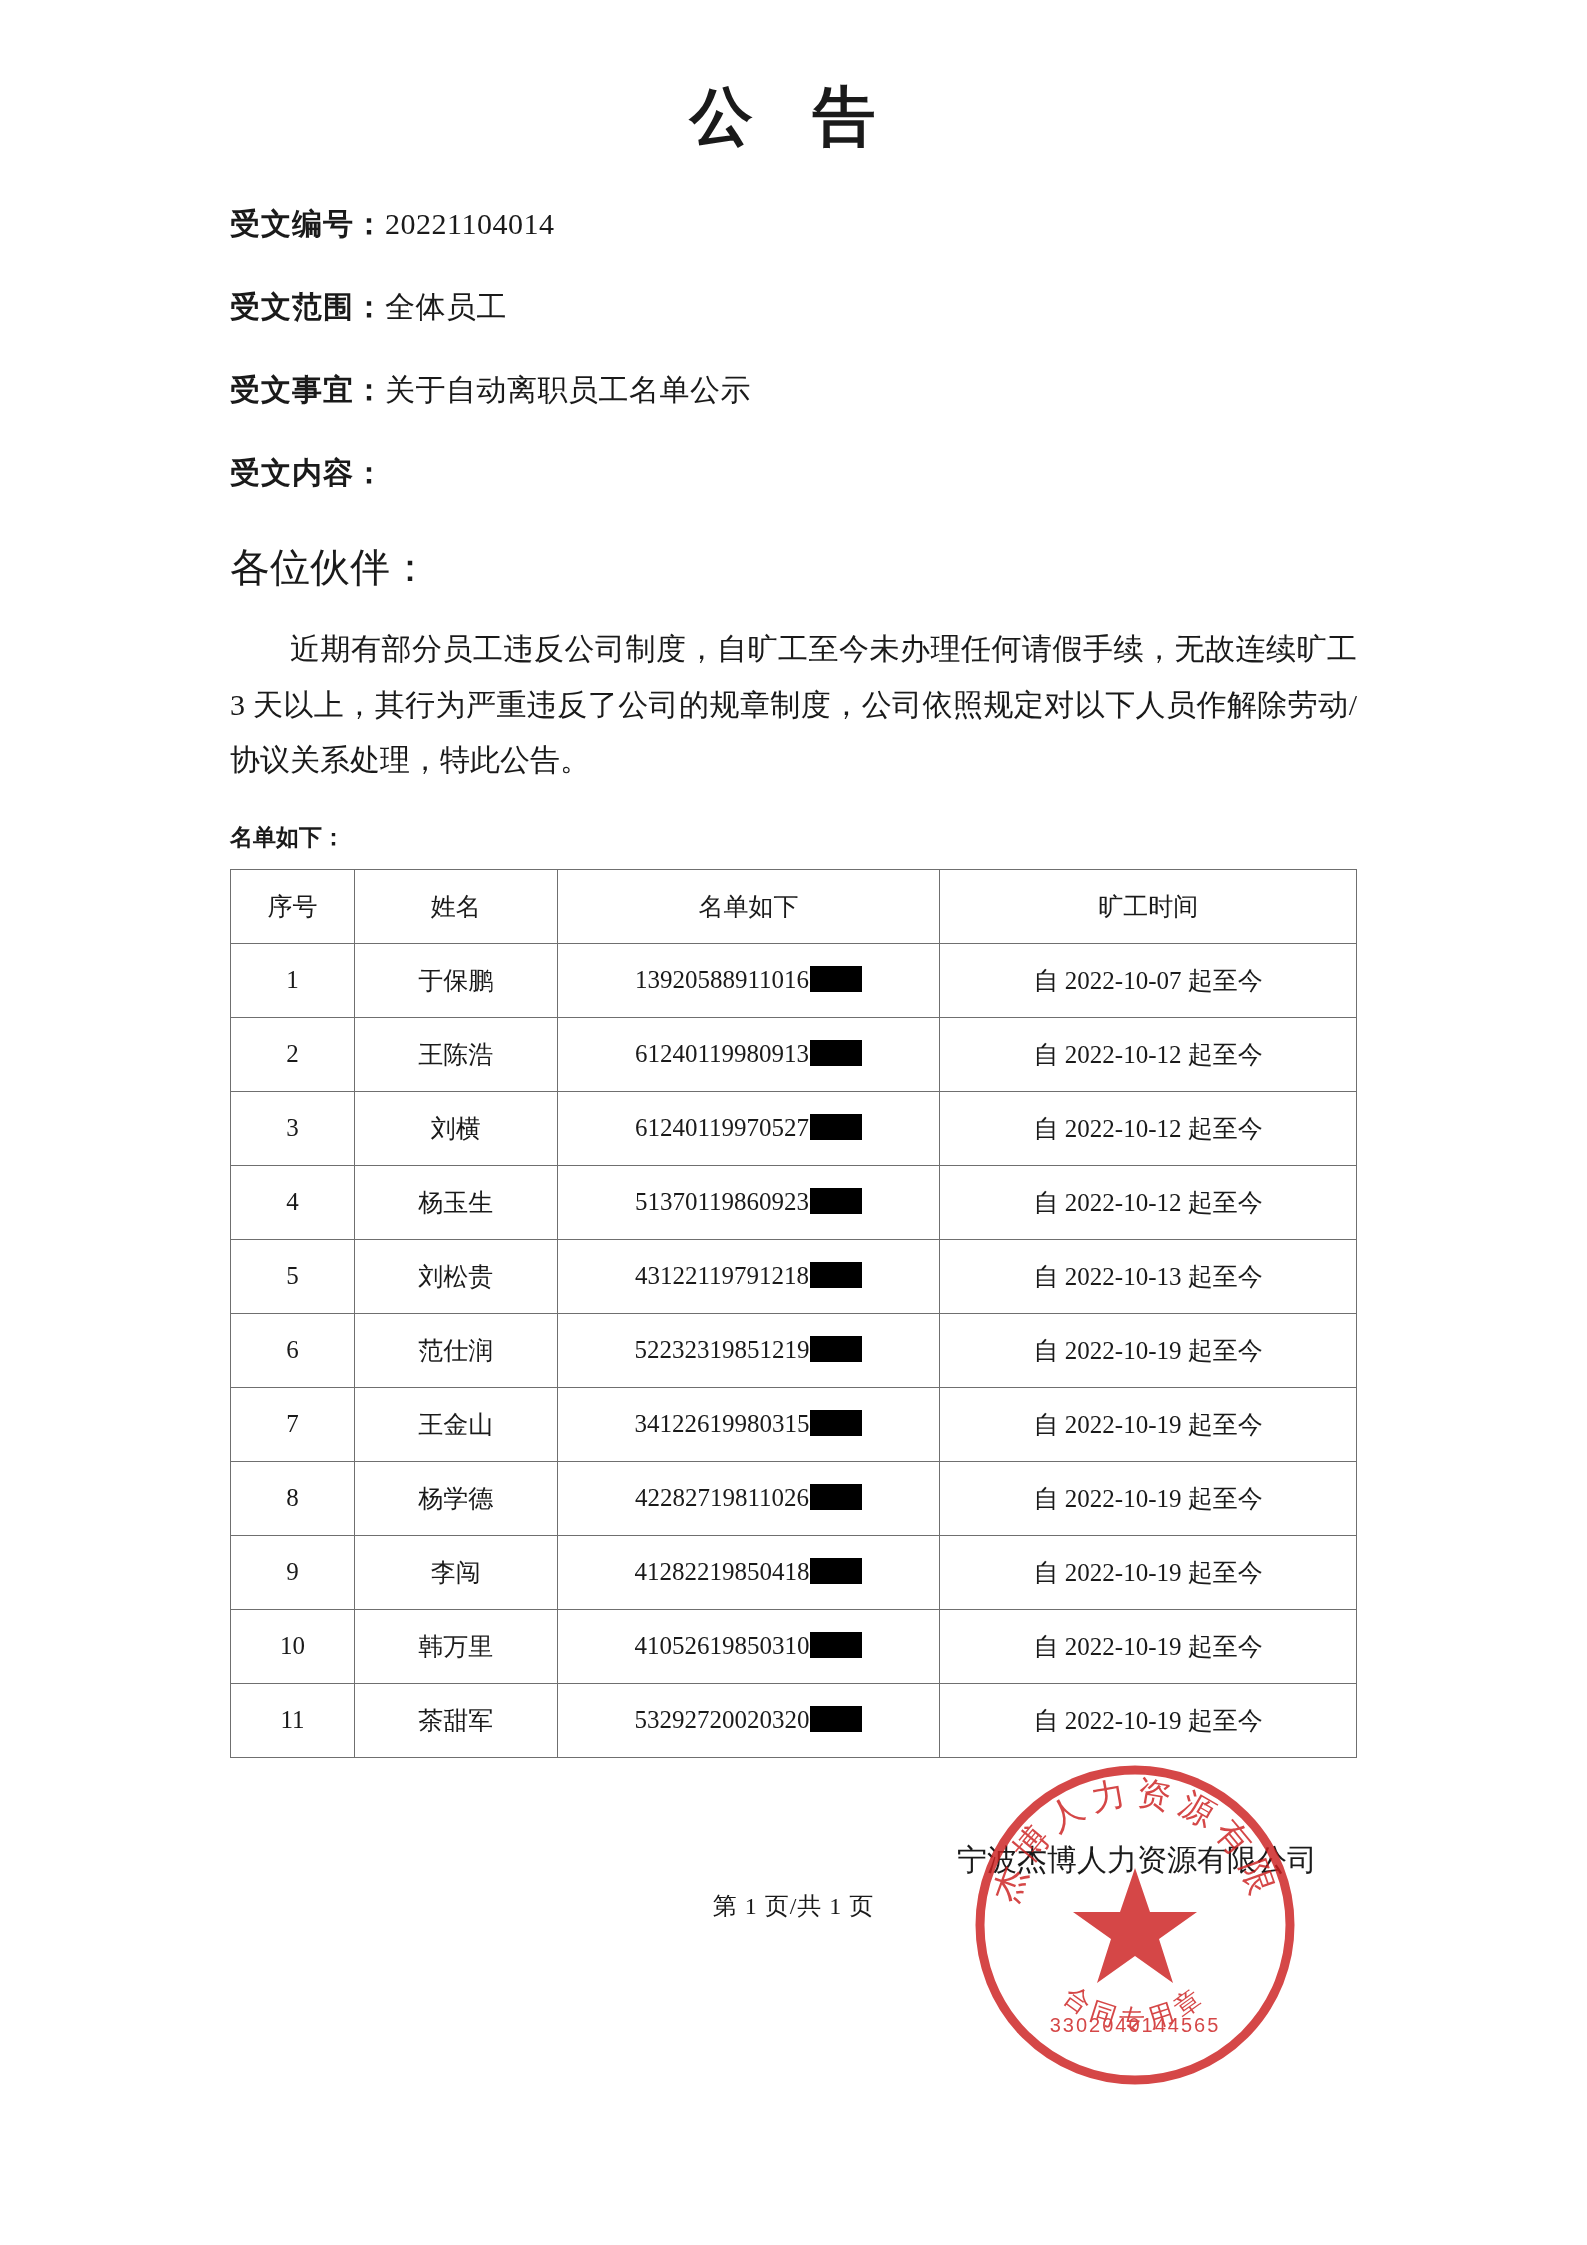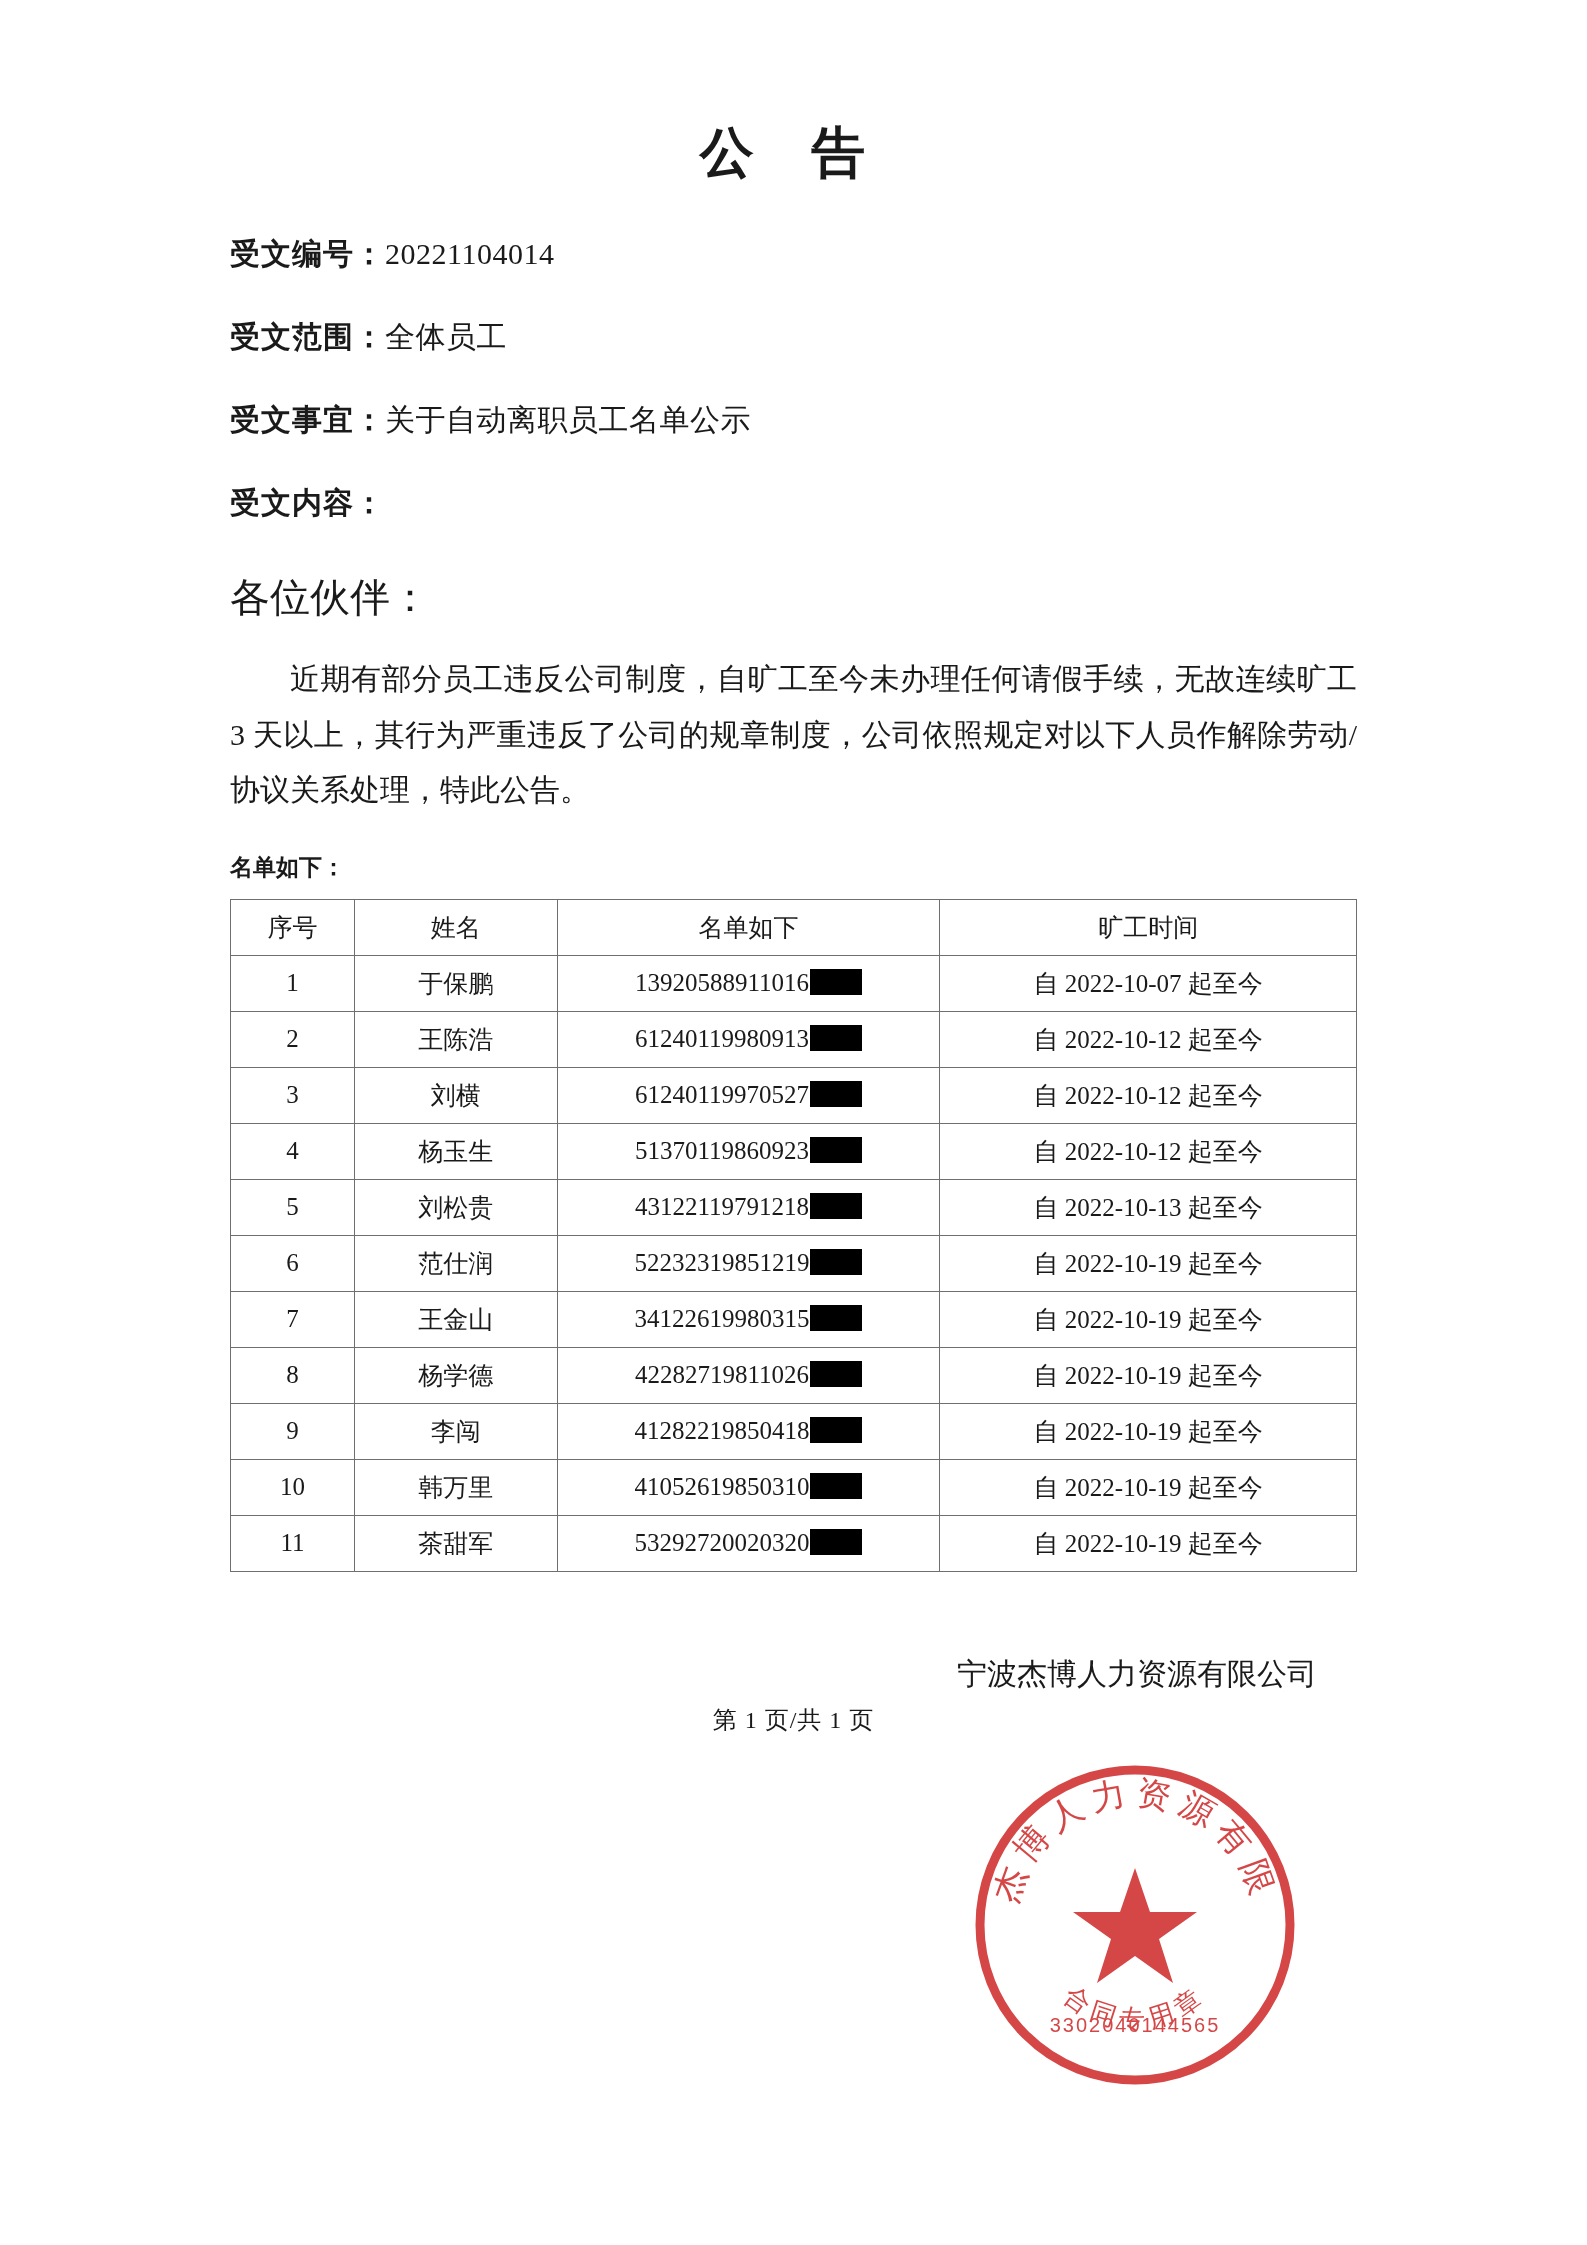--- a/index.html
+++ b/index.html
@@ -18,24 +18,24 @@
   .page {
     position: absolute;
     left: 0; top: 0;
     width: 1587px;
     height: 2245px;
     box-sizing: border-box;
     padding: 0 230px;
   }
   .doc-title {
     text-align: center;
-    font-size: 54px;
+    font-size: 63px;
     font-weight: bold;
     letter-spacing: 22px;
-    margin-top: 117px;
+    margin-top: 74px;
     margin-bottom: 0;
     font-family: "Liberation Serif", "DejaVu Serif", serif;
   }
   .field-row {
     font-size: 30px;
     margin-top: 44px;
     line-height: 1.3;
   }
   .field-label {
     font-weight: bold;
@@ -65,21 +65,21 @@
   table.name-table {
     width: 100%;
     border-collapse: collapse;
     margin-top: 16px;
     font-size: 25px;
   }
   table.name-table th,
   table.name-table td {
     border: 1px solid #6f6f6f;
     text-align: center;
-    padding: 11px 4px;
+    padding: 20px 4px;
     font-weight: normal;
   }
   table.name-table th {
     font-weight: normal;
   }
   .col-idx { width: 11%; }
   .col-name { width: 18%; }
   .col-id { width: 34%; }
   .col-time { width: 37%; }
   .id-cell {

